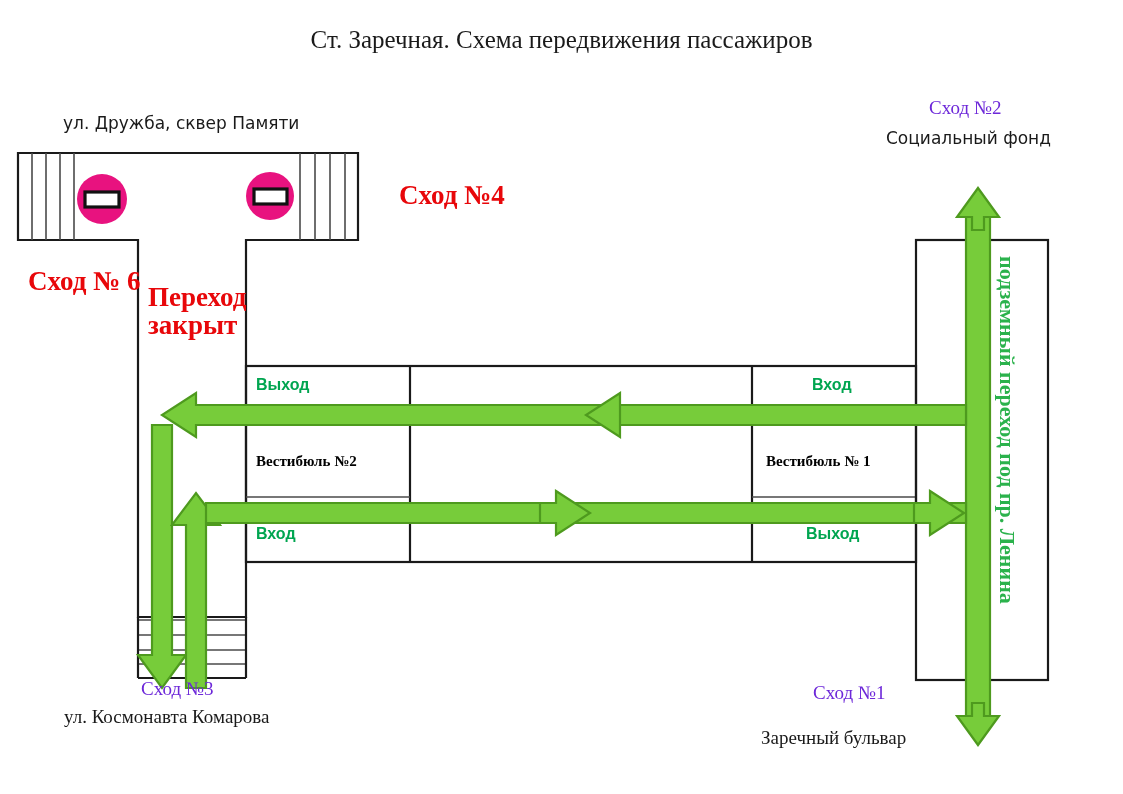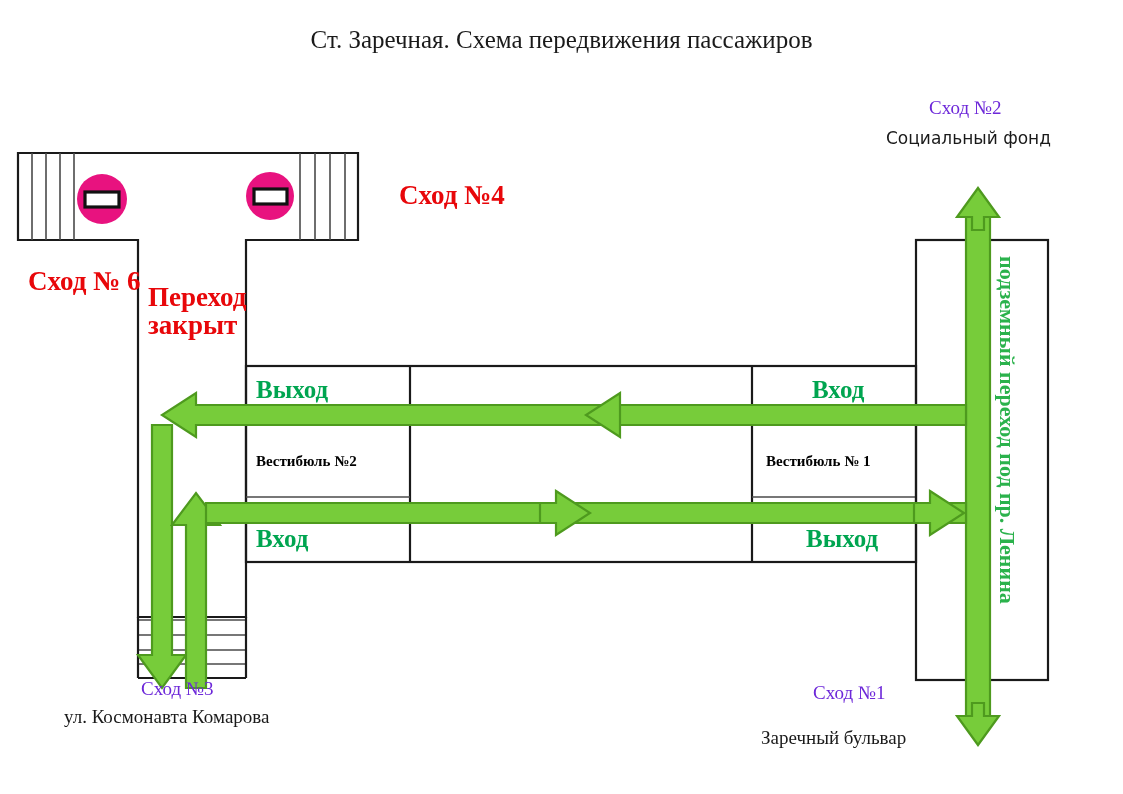--- a/index.html
+++ b/index.html
@@ -68,23 +68,23 @@
     font-size: 15px;
   }
   .platform {
     color: #000000;
     font-family: "Liberation Serif", serif;
     font-weight: bold;
     font-size: 25px;
   }
   .doorlabel {
     color: #00A550;
-    font-family: Liberation Serif, serif;
-    font-weight: bold;
-    font-size: 25px;
+    font-family: Liberation Sans, sans-serif;
+    font-weight: bold;
+    font-size: 16px;
   }
   .vtext {
     position: absolute;
     color: #2BB24C;
     font-family: "Liberation Serif", serif;
     font-weight: bold;
     font-size: 22px;
     white-space: nowrap;
     transform-origin: 0 0;
     transform: rotate(90deg);
@@ -183,20 +183,21 @@
       <rect x="85" y="192" width="34" height="15" fill="#ffffff" stroke="#111111" stroke-width="3.2"></rect>
     </g>
     <g>
       <circle cx="270" cy="196" r="24" fill="#E8127F"></circle>
       <rect x="254" y="189" width="33" height="15" fill="#ffffff" stroke="#111111" stroke-width="3.2"></rect>
     </g>
   </svg>
 
   <div class="lbl title">Ст. Заречная. Схема передвижения пассажиров</div>
 
+  <div class="lbl street" style="left:63px; top:114px;">ул. Дружба, сквер Памяти</div>
 
   <div class="lbl red" style="left:28px; top:258px;margin-top:8px;">Сход № 6</div>
 
   <div class="lbl red" style="left:399px; top:180px;">Сход №4</div>
 
   <div class="lbl red" style="left:148px; top:282px;">Переход</div>
   <div class="lbl red" style="left:148px; top:310px;">закрыт</div>
 
   <div class="lbl doorlabel" style="left:256px; top:376px;">Выход</div>
 

